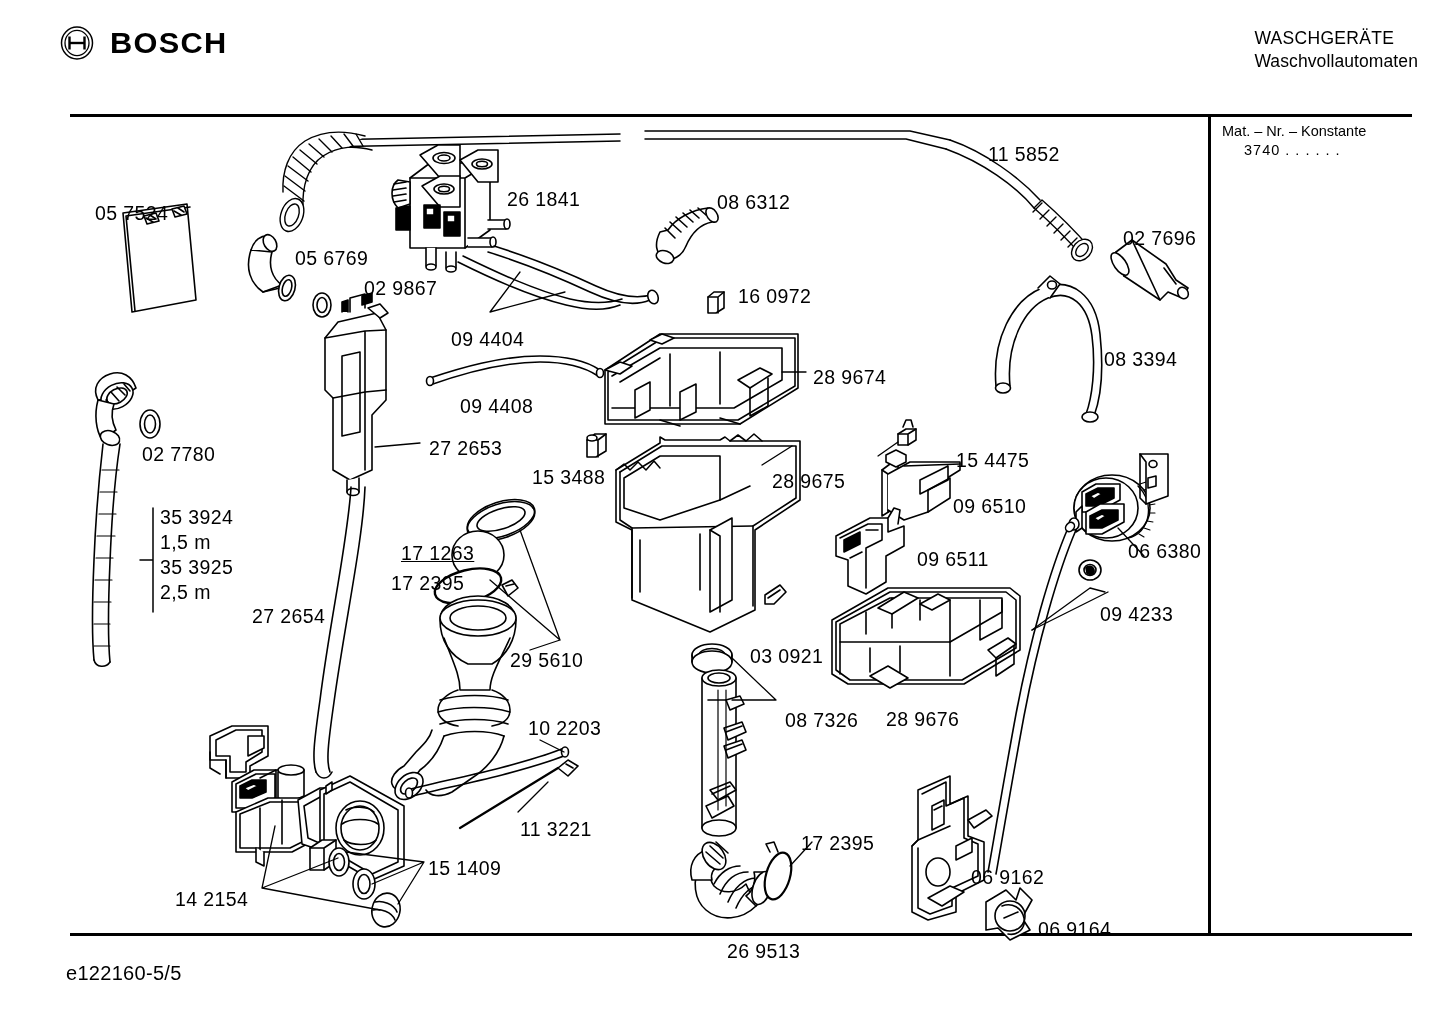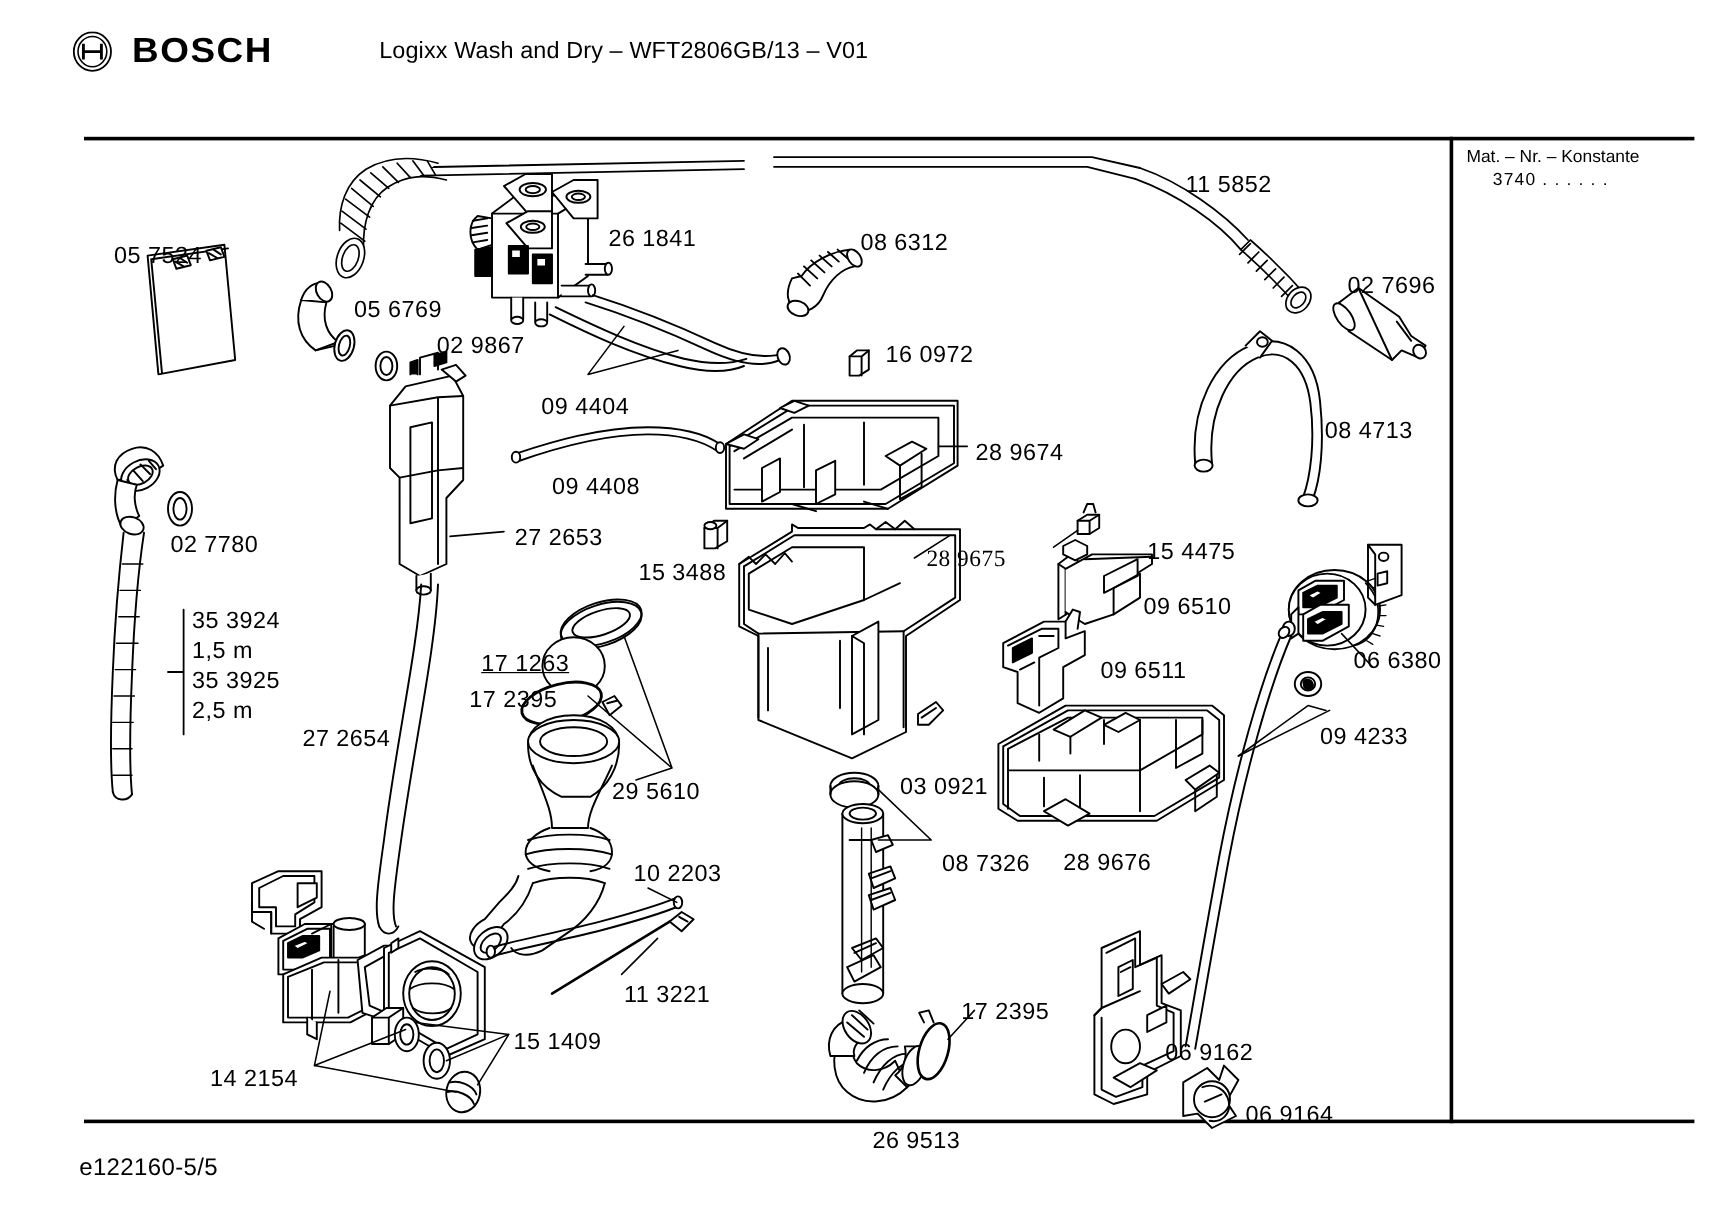--- a/index.html
+++ b/index.html
@@ -64,22 +64,25 @@
       <svg width="34" height="34" viewBox="0 0 34 34">
         <ellipse cx="17" cy="17" rx="15.5" ry="16" fill="none" stroke="#000" stroke-width="1.5"></ellipse>
         <ellipse cx="17" cy="17" rx="12" ry="12.6" fill="none" stroke="#000" stroke-width="1.3"></ellipse>
         <path d="M9.5 10.4 L9.5 23.6 M24.5 10.4 L24.5 23.6" stroke="#000" stroke-width="2.4"></path>
         <path d="M9.5 17 L24.5 17" stroke="#000" stroke-width="2.4"></path>
       </svg>
     </span>
     <span class="brand">BOSCH</span>
   </div>
 
-  <div class="title">Logixx Wash and Dry – WFT2806GB/13 – V01</div>
-
+
+  <div class="dept">
+    <div class="l1">WASCHGERÄTE</div>
+    <div class="l2">Waschvollautomaten</div>
+  </div>
 
   <div class="hline" style="left:50px;top:114px;width:1342px;height:3px;"></div>
   <div class="vline" style="left:1188px;top:114px;width:3px;height:822px;"></div>
   <div class="hline" style="left:50px;top:933px;width:1342px;height:3px;"></div>
 
   <div class="matbox">
     <div class="l1">Mat. – Nr. – Konstante</div>
     <div class="l2">3740  .  .     .   .   .   .</div>
   </div>
 
@@ -536,28 +539,28 @@
 
   <div id="labels">
       <div class="pn" style="left: 75px; top: 202px;">05 7524</div>
       <div class="pn" style="left: 275px; top: 247px;">05 6769</div>
       <div class="pn" style="left: 344px; top: 277px;">02 9867</div>
       <div class="pn" style="left: 487px; top: 188px;">26 1841</div>
       <div class="pn" style="left: 697px; top: 191px;">08 6312</div>
       <div class="pn" style="left: 968px; top: 143px;">11 5852</div>
       <div class="pn" style="left: 1103px; top: 227px;">02 7696</div>
       <div class="pn" style="left: 718px; top: 285px;">16 0972</div>
-      <div class="pn" style="left: 1084px; top: 348px;">08 4713</div>
+      <div class="pn" style="left: 1084px; top: 348px;">08 3394</div>
       <div class="pn" style="left: 431px; top: 328px;">09 4404</div>
       <div class="pn" style="left: 440px; top: 395px;">09 4408</div>
       <div class="pn" style="left: 793px; top: 366px;">28 9674</div>
       <div class="pn" style="left: 122px; top: 443px;">02 7780</div>
       <div class="pn" style="left: 409px; top: 437px;">27 2653</div>
       <div class="pn" style="left: 512px; top: 466px;">15 3488</div>
-      <div class="pn" style="left: 752px; top: 455px; font-family: Liberation Serif, serif;">28 9675</div>
+      <div class="pn" style="left: 752px; top: 470px;">28 9675</div>
       <div class="pn" style="left: 936px; top: 449px;">15 4475</div>
       <div class="pn" style="left: 933px; top: 495px;">09 6510</div>
       <div class="pn" style="left: 897px; top: 548px;">09 6511</div>
       <div class="pn" style="left: 1108px; top: 540px;">06 6380</div>
       <div class="pn" style="left: 1080px; top: 603px;">09 4233</div>
       <div class="pn" style="left: 381px; top: 542px; text-decoration: underline;">17 1263</div>
       <div class="pn" style="left: 371px; top: 572px;">17 2395</div>
       <div class="pn" style="left: 490px; top: 649px;">29 5610</div>
       <div class="pn" style="left: 232px; top: 605px;">27 2654</div>
       <div class="pn" style="left: 730px; top: 645px;">03 0921</div>

